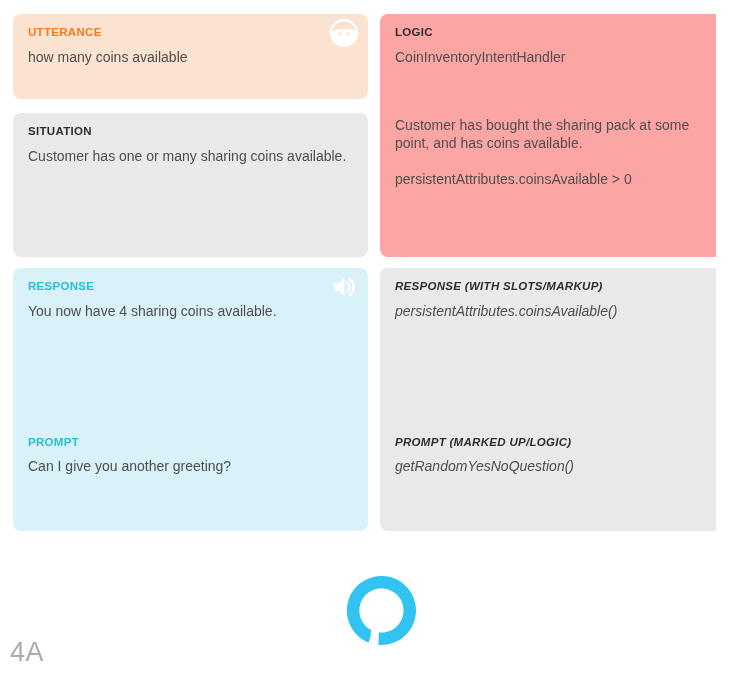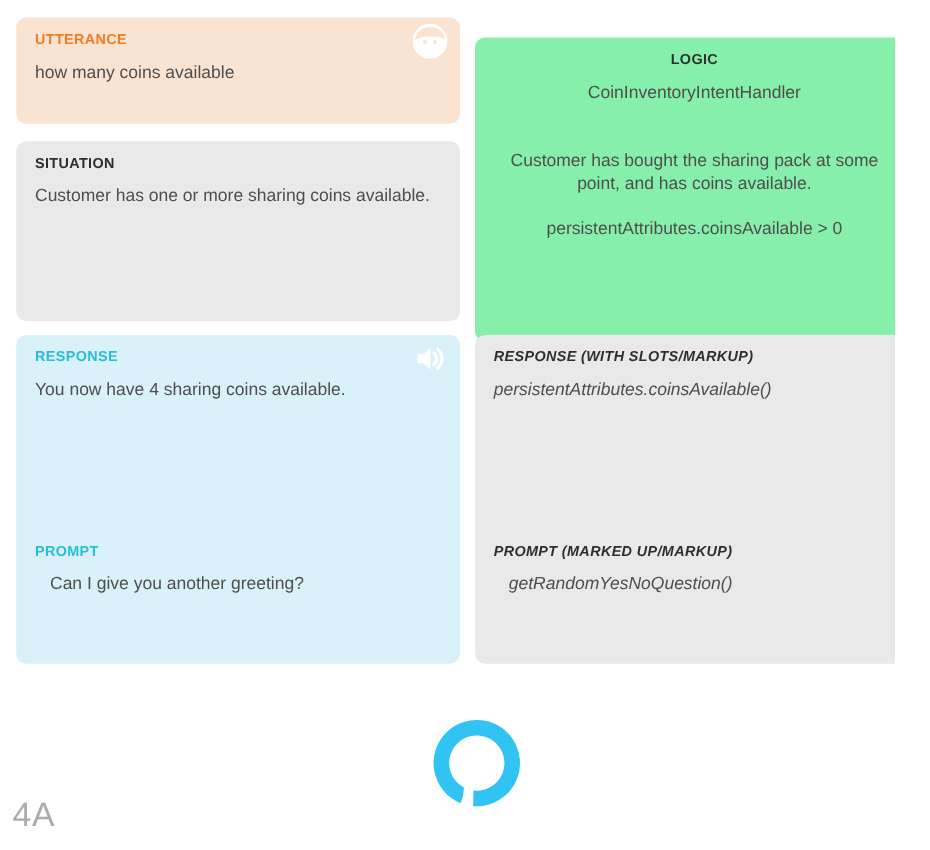--- a/index.html
+++ b/index.html
@@ -23,23 +23,22 @@
   }
   .card-utterance {
     left: 13px; top: 14px; width: 355px; height: 85px;
     background: #fbe3d1;
   }
   .card-situation {
     left: 13px; top: 113px; width: 355px; height: 144px;
     background: #e9e9e9;
   }
   .card-logic {
-    left: 380px; top: 30px; width: 352px; height: 243px;
-    background: #86efac;
-    text-align: center;
+    left: 380px; top: 14px; width: 352px; height: 243px;
+    background: #fca5a5;
   }
   .card-response {
     left: 13px; top: 268px; width: 355px; height: 263px;
     background: #d9f1f8;
   }
   .card-response-markup {
     left: 380px; top: 268px; width: 352px; height: 263px;
     background: #e9e9e9;
     font-style: italic;
   }
@@ -51,29 +50,29 @@
     line-height: 14px;
   }
   .label.orange { color: #f47b20; }
   .label.cyan   { color: #29bdd7; }
   .body-text {
     margin-top: 9px;
     font-size: 14px;
     color: #4e4e4e;
     line-height: 18px;
   }
-  .logic-desc { margin-top: 37px; }
+  .logic-desc { margin-top: 50px; }
   .logic-cond { margin-top: 18px; }
   .prompt-block {
     position: absolute;
     top: 167px;
     left: 15px;
     right: 16px;
   }
-  .prompt-block .body-text { margin-top: 8px; margin-left: 12px; }
+  .prompt-block .body-text { margin-top: 8px; }
   .corner-icon {
     position: absolute;
     top: 5px;
     right: 10px;
     width: 28px;
     height: 28px;
   }
   .speaker-pos {
     top: 8px;
     width: 26px;
@@ -109,21 +108,21 @@
         <circle cx="14" cy="14" r="14" fill="#ffffff"></circle>
         <path d="M2,13 C2.6,6.6 7.5,2.5 14,2.5 C20.5,2.5 25.4,6.6 26,13 C23,9.6 21,10.9 17,10.3 C11.2,9.4 7,10.4 2,13 Z" fill="#fbe3d1"></path>
         <circle cx="10" cy="14.6" r="1.7" fill="#fbe3d1"></circle>
         <circle cx="18" cy="14.6" r="1.7" fill="#fbe3d1"></circle>
       </svg>
     </span>
   </section>
 
   <section class="card card-situation">
     <div class="label">SITUATION</div>
-    <div class="body-text">Customer has one or more sharing coins available.</div>
+    <div class="body-text">Customer has one or many sharing coins available.</div>
   </section>
 
   <section class="card card-logic">
     <div class="label">LOGIC</div>
     <div class="body-text">CoinInventoryIntentHandler</div>
     <div class="body-text logic-desc">Customer has bought the sharing pack at some point, and has coins available.</div>
     <div class="body-text logic-cond">persistentAttributes.coinsAvailable &gt; 0</div>
   </section>
 
   <section class="card card-response">
@@ -139,21 +138,21 @@
     <div class="prompt-block">
       <div class="label cyan">PROMPT</div>
       <div class="body-text">Can I give you another greeting?</div>
     </div>
   </section>
 
   <section class="card card-response-markup">
     <div class="label">RESPONSE (WITH SLOTS/MARKUP)</div>
     <div class="body-text">persistentAttributes.coinsAvailable()</div>
     <div class="prompt-block">
-      <div class="label">PROMPT (MARKED UP/MARKUP)</div>
+      <div class="label">PROMPT (MARKED UP/LOGIC)</div>
       <div class="body-text">getRandomYesNoQuestion()</div>
     </div>
   </section>
 
   <div class="alexa-logo">
     <svg viewBox="0 0 76 76" aria-hidden="true">
       <path fill="#31c4f3" d="M34.9,73.86
            A36,36 0 1 0 24.5,71.4
            Q27.3,65 27.2,58.3
            A23,23 0 1 1 35.2,60.8

